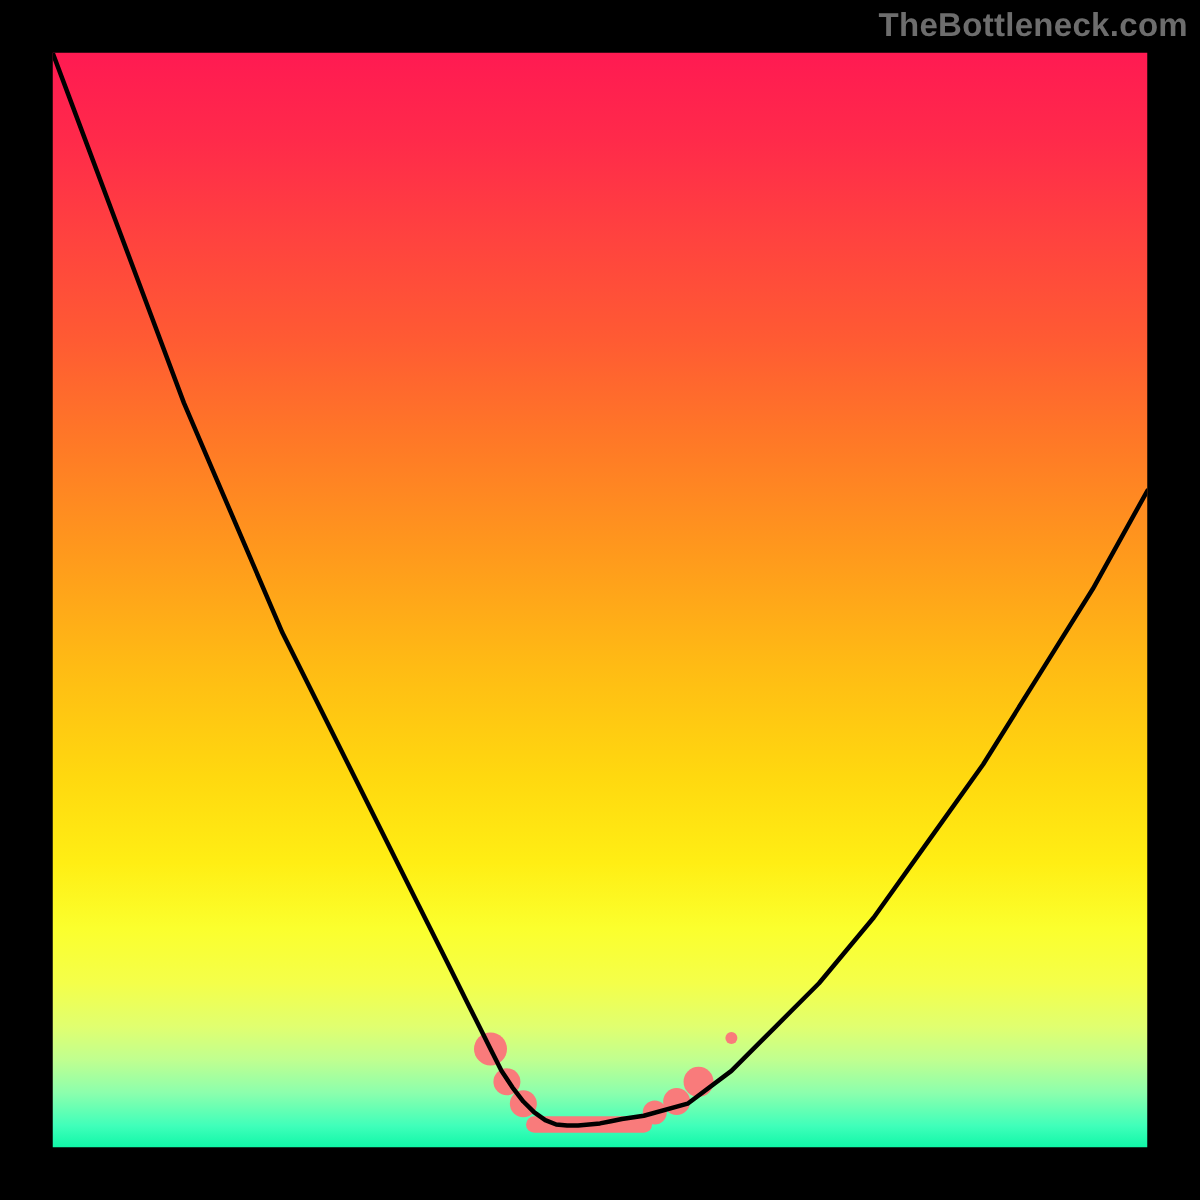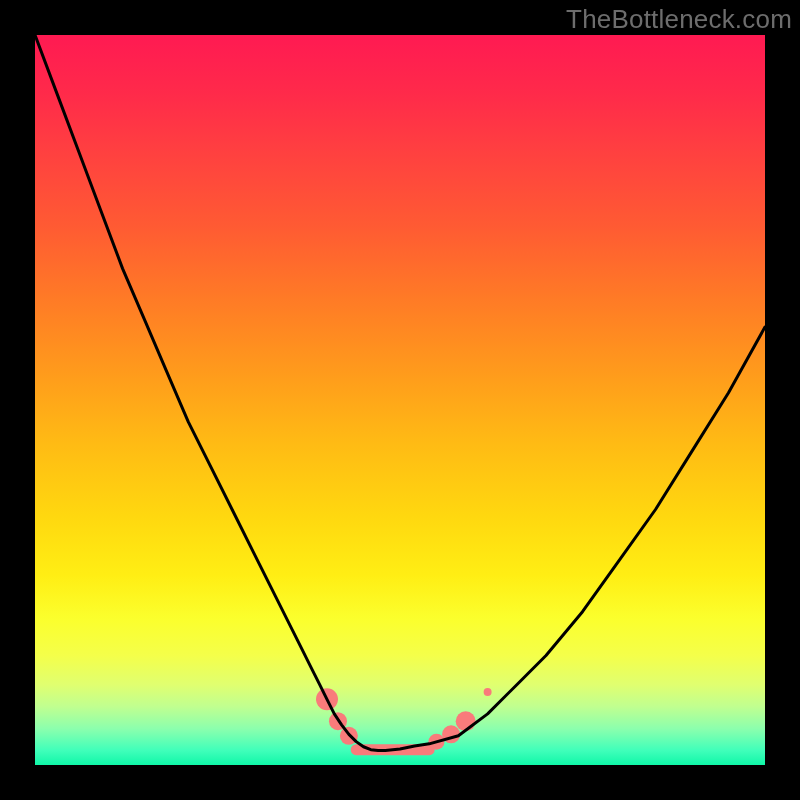--- a/index.html
+++ b/index.html
@@ -50,22 +50,22 @@
   }
   .curve-layer {
     position: absolute;
     inset: 0;
   }
   .brand {
     position: absolute;
     top: 4px;
     right: 8px;
     color: #6d6d6d;
-    font-size: 26px;
-    font-weight: 400;
+    font-size: 22px;
+    font-weight: 700;
     letter-spacing: 0.2px;
     user-select: none;
   }
 </style>
 </head>
 <body>
 
 <div class="frame">
   <div class="brand">TheBottleneck.com</div>
   <div class="plot-area">

